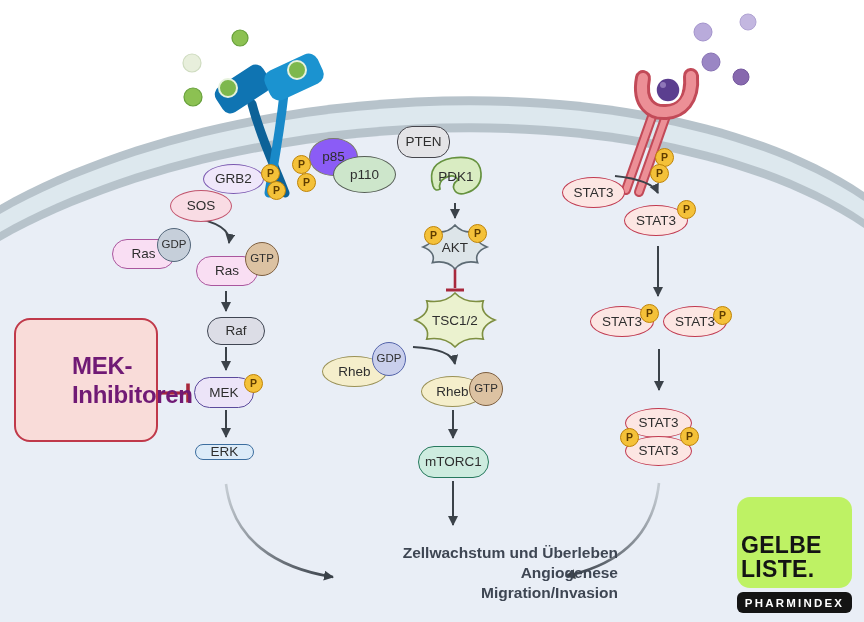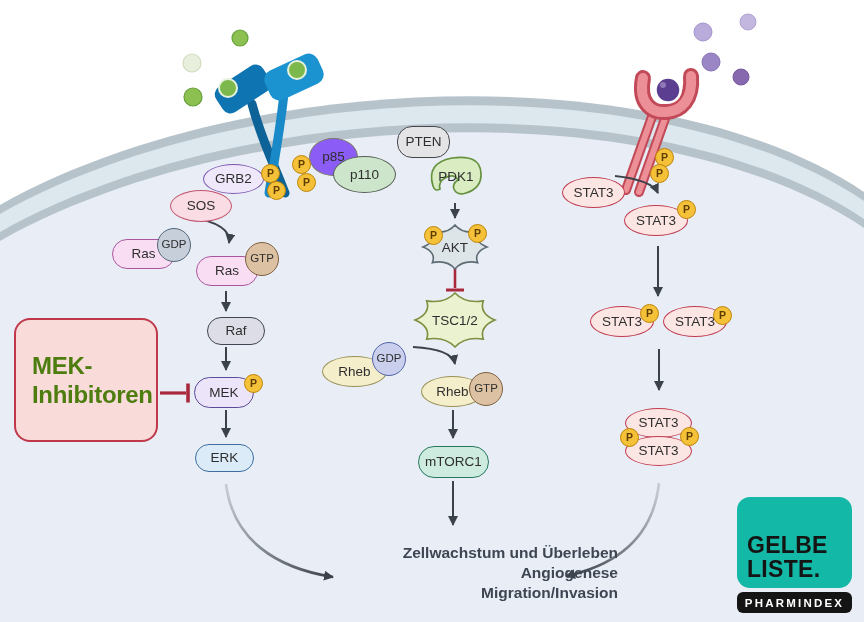--- a/index.html
+++ b/index.html
@@ -19,29 +19,29 @@
            color:#5f3d00;font-size:10.5px;font-weight:bold;}
   .nt-badge{width:34px;height:34px;font-size:11.5px;color:#2e2e2e;border:1.6px solid;}
 
   .star-label{position:absolute;display:flex;align-items:center;justify-content:center;
               font-size:13.5px;color:#2e2e2e;z-index:4;background:transparent;}
 
   #inhibitor-box{position:absolute;left:14px;top:318px;width:144px;height:124px;
                  background:#f9dcd9;border:2.5px solid #c0394a;border-radius:16px;
                  display:flex;flex-direction:column;justify-content:center;
                  padding-left:16px;box-sizing:border-box;z-index:3;}
-  #inhibitor-box .line{font-weight:bold;font-size:24px;color:#4d7c0f;line-height:29px;letter-spacing:-0.3px;}
+  #inhibitor-box .line{font-weight:bold;font-size:24px;color:#701a75;line-height:29px;letter-spacing:-0.3px;margin-left:40px;}
 
   #outcomes{position:absolute;left:288px;top:543px;width:330px;text-align:right;
             font-weight:bold;font-size:15.5px;color:#3e4653;line-height:20px;z-index:3;}
 
   #logo{position:absolute;left:737px;top:497px;width:115px;z-index:6;}
-  #logo .yellow{background:#14b8a6;border-radius:13px;height:91px;box-sizing:border-box;
+  #logo .yellow{background:#bef264;border-radius:13px;height:91px;box-sizing:border-box;
                 display:flex;flex-direction:column;justify-content:flex-end;
-                padding:0 0 7px 10px;}
+                padding:0 0 7px 4px;}
   #logo .yellow .l{font-weight:bold;font-size:23px;line-height:24px;color:#141414;letter-spacing:0.3px;}
   #logo .black{margin-top:4px;background:#141414;border-radius:6px;height:21px;
                display:flex;align-items:center;justify-content:center;
                color:#ffffff;font-size:11.5px;font-weight:600;letter-spacing:2.2px;}
 </style>
 </head>
 <body>
 
 <div id="canvas">
 
@@ -132,21 +132,21 @@
 
   <div class="node ell" style="left:203px;top:164px;width:61px;height:30px;background:#efe7fa;border:1.6px solid #7a58b0;">GRB2</div>
   <div class="node ell" style="left:170px;top:190px;width:62px;height:32px;background:#f9dce4;border:1.6px solid #c2556e;">SOS</div>
   <div class="node pill" style="left:112px;top:239px;width:63px;height:30px;background:#f9def3;border:1.6px solid #aa569e;">Ras</div>
   <div class="badge nt-badge" style="left:157px;top:228px;background:#c6cfda;border-color:#53667a;">GDP</div>
   <div class="node pill" style="left:196px;top:256px;width:62px;height:30px;background:#f9def3;border:1.6px solid #aa569e;">Ras</div>
   <div class="badge nt-badge" style="left:245px;top:242px;background:#dcc2a2;border-color:#7d5f41;">GTP</div>
   <div class="node pill" style="left:207px;top:317px;width:58px;height:28px;background:#dcdde6;border:1.6px solid #3f4552;">Raf</div>
   <div class="node pill" style="left:194px;top:377px;width:60px;height:31px;background:#ece4f8;border:1.6px solid #5b4a9c;">MEK</div>
   <div class="badge p-badge" style="left:244px;top:374px;">P</div>
-  <div class="node pill" style="left:195px;top:444px;width:59px;height:28px;background:#dcebf8;border:1.6px solid #3c6e9f;">ERK</div>
+  <div class="node pill" style="left:195px;top:444px;width:59px;height:16px;background:#dcebf8;border:1.6px solid #3c6e9f;">ERK</div>
 
   <div id="inhibitor-box">
     <div class="line">MEK-</div>
     <div class="line">Inhibitoren</div>
   </div>
 
   <div class="badge p-badge" style="left:261px;top:164px;">P</div>
   <div class="badge p-badge" style="left:267px;top:181px;">P</div>
   <div class="badge p-badge" style="left:292px;top:155px;">P</div>
   <div class="badge p-badge" style="left:297px;top:173px;">P</div>

